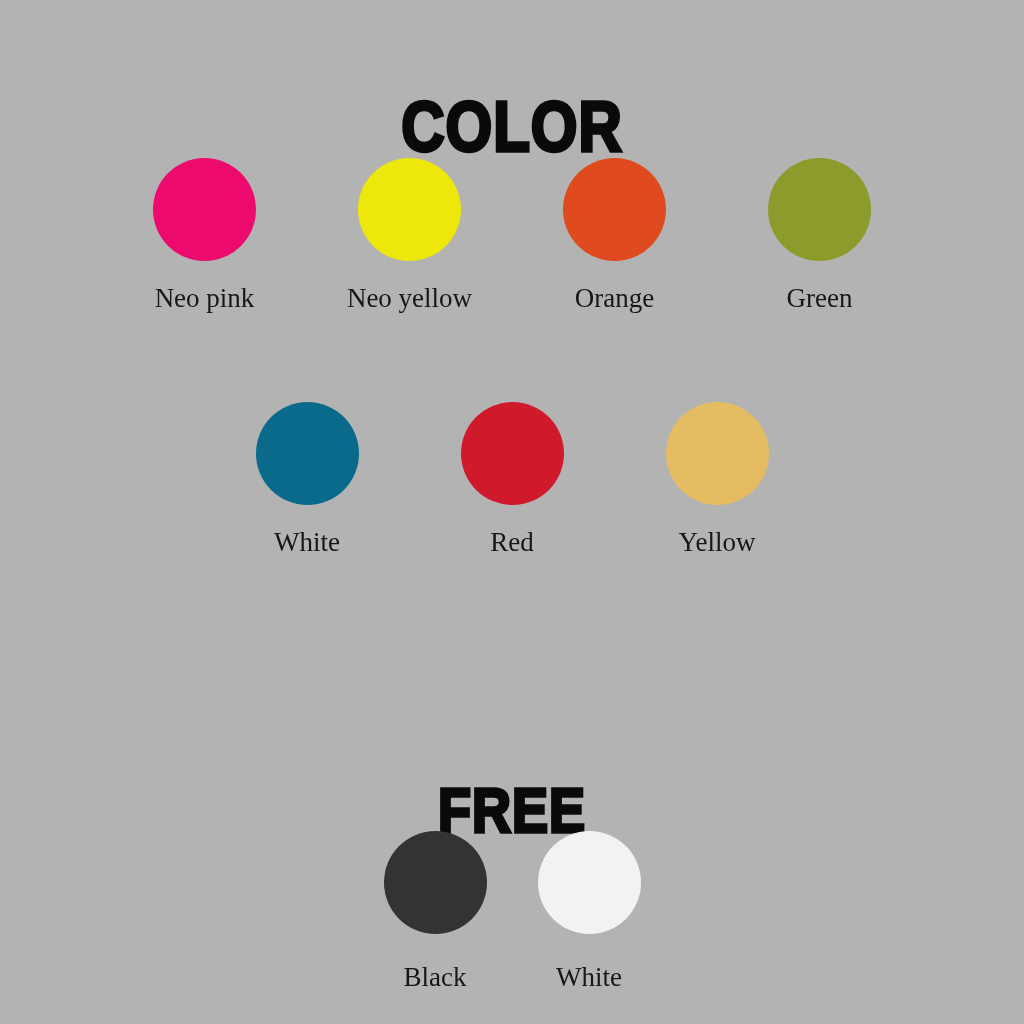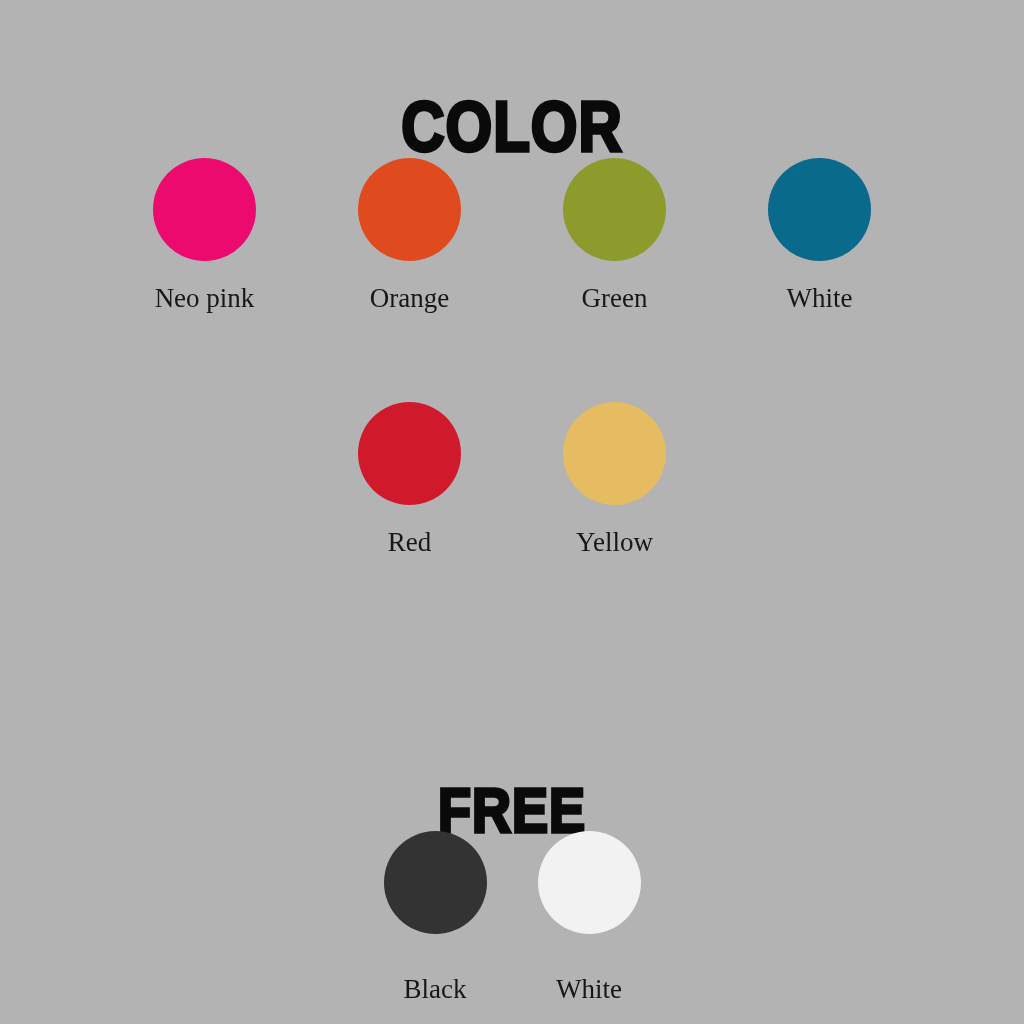--- a/index.html
+++ b/index.html
@@ -85,34 +85,38 @@
 
   .swatch-label {
     margin-top: 24px;
     font-size: 27px;
     color: #17171a;
     text-align: center;
     line-height: 1;
     white-space: nowrap;
   }
   #grid-free .swatch-label {
-    margin-top: 42px;
+    margin-top: 30px;
   }
 </style>
 </head>
 <body style="background: rgb(179, 179, 179);">
 
 <div class="page">
 
   <h1 class="section-title" id="title-color">COLOR</h1>
 
   <div class="swatch-grid" id="grid-color">
       <div class="swatch">
         <div class="swatch-dot" style="background: rgb(236, 10, 110);"></div>
         <div class="swatch-label">Neo pink</div>
+      </div>
+      <div class="swatch">
+        <div class="swatch-dot" style="background: rgb(237, 232, 10);"></div>
+        <div class="swatch-label">Neo yellow</div>
       </div>
       <div class="swatch">
         <div class="swatch-dot" style="background: rgb(223, 75, 30);"></div>
         <div class="swatch-label">Orange</div>
       </div>
       <div class="swatch">
         <div class="swatch-dot" style="background: rgb(141, 155, 45);"></div>
         <div class="swatch-label">Green</div>
       </div>
       <div class="swatch">

